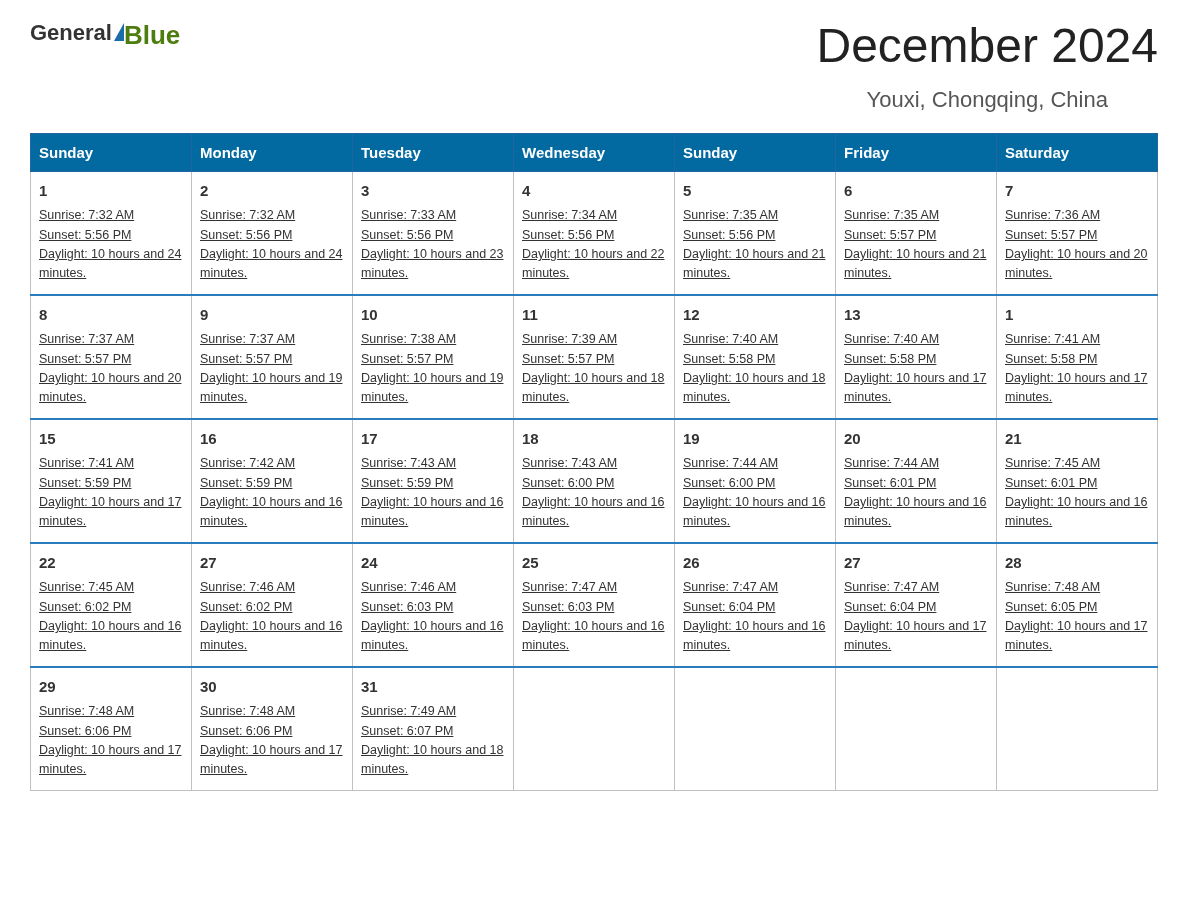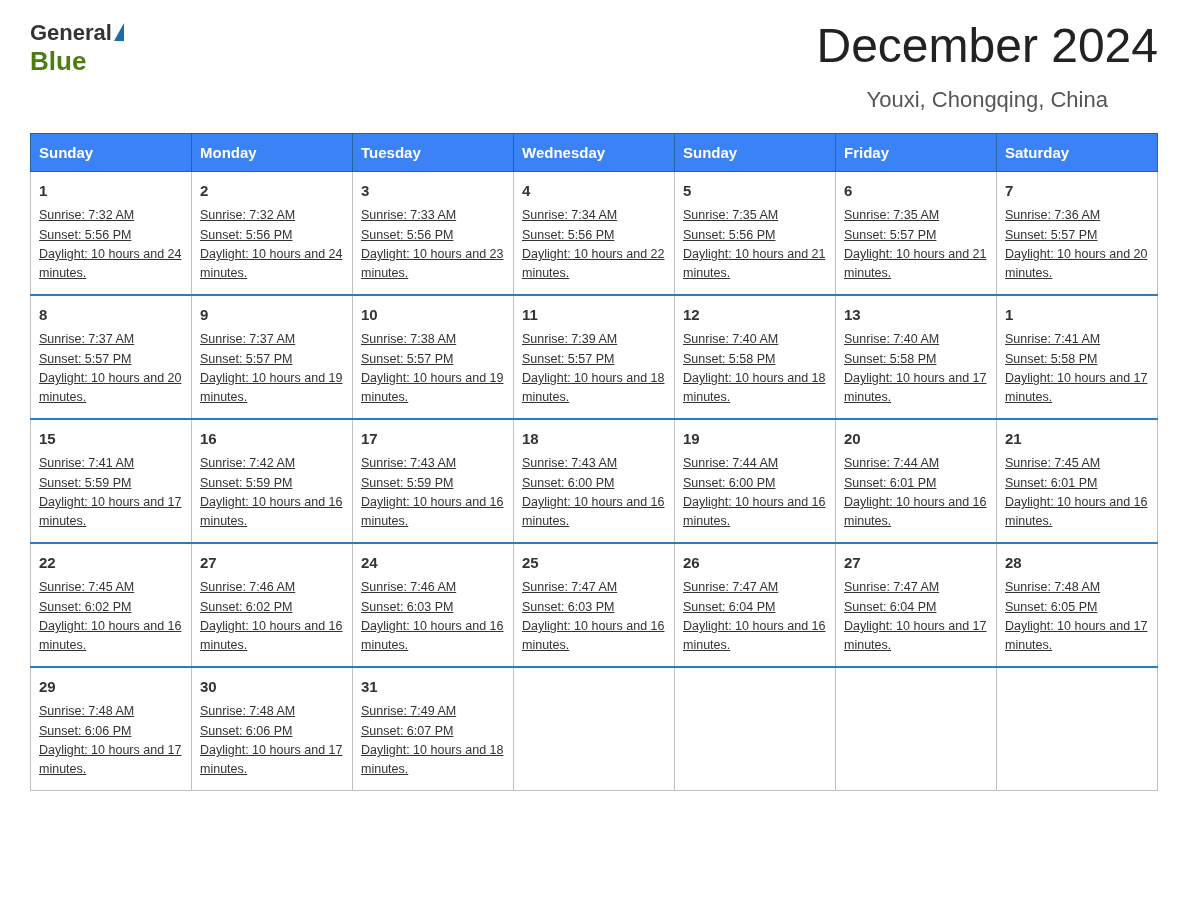--- a/index.html
+++ b/index.html
@@ -44,21 +44,21 @@
       font-size: 22px;
       color: #555;
       margin-top: 14px;
     }
     .calendar-table {
       width: 100%;
       border-collapse: collapse;
       border: 1px solid #b0b0b0;
     }
     .calendar-table th {
-      background-color: #3b82f6;
+      background-color: #0369a1;
       color: #fff;
       font-size: 15px;
       font-weight: bold;
       padding: 10px 8px;
       text-align: left;
       border: 1px solid #2066a0;
     }
     .calendar-table td {
       vertical-align: top;
       padding: 8px 8px 10px 8px;
@@ -86,21 +86,21 @@
     }
     .row-divider td {
       border-top: 2px solid #2b7cbf;
     }
   </style>
 </head>
 <body>
 
 <div class="header-section">
   <div class="logo">
-    <div style="display:flex;flex-direction:column;align-items:flex-start;">
+    <div style="display:flex;align-items:flex-start;">
       <div style="display:flex;align-items:center;">
         <span class="logo-text-general">General</span>
         <div style="display:inline-block;width:0;height:0;border-left:10px solid transparent;border-right:0px solid transparent;border-bottom:18px solid #1a6baa;margin-left:2px;margin-bottom:2px;"></div>
       </div>
       <span class="logo-text-blue">Blue</span>
     </div>
   </div>
   <div class="title-section">
     <div class="month-title">December 2024</div>
     <div class="location-title">Youxi, Chongqing, China</div>

